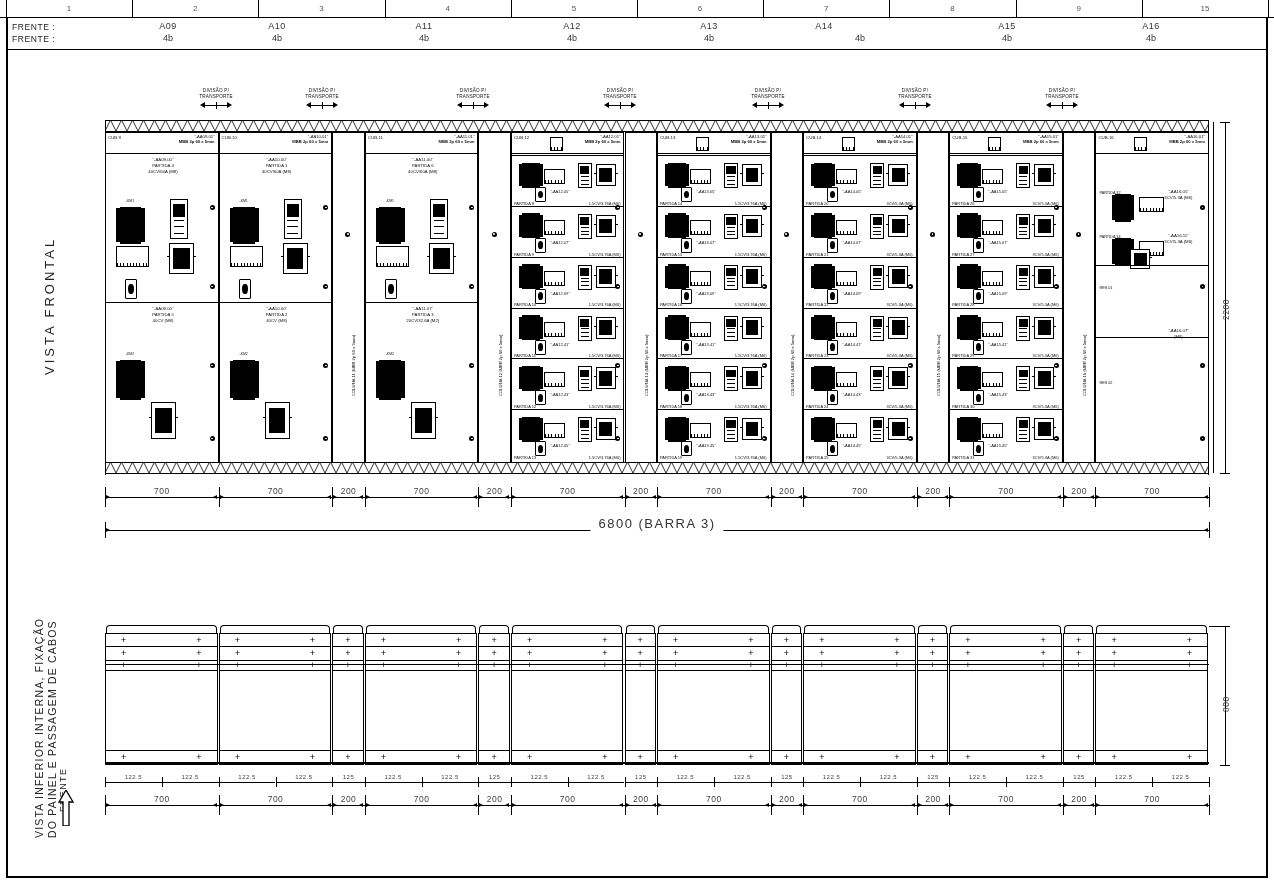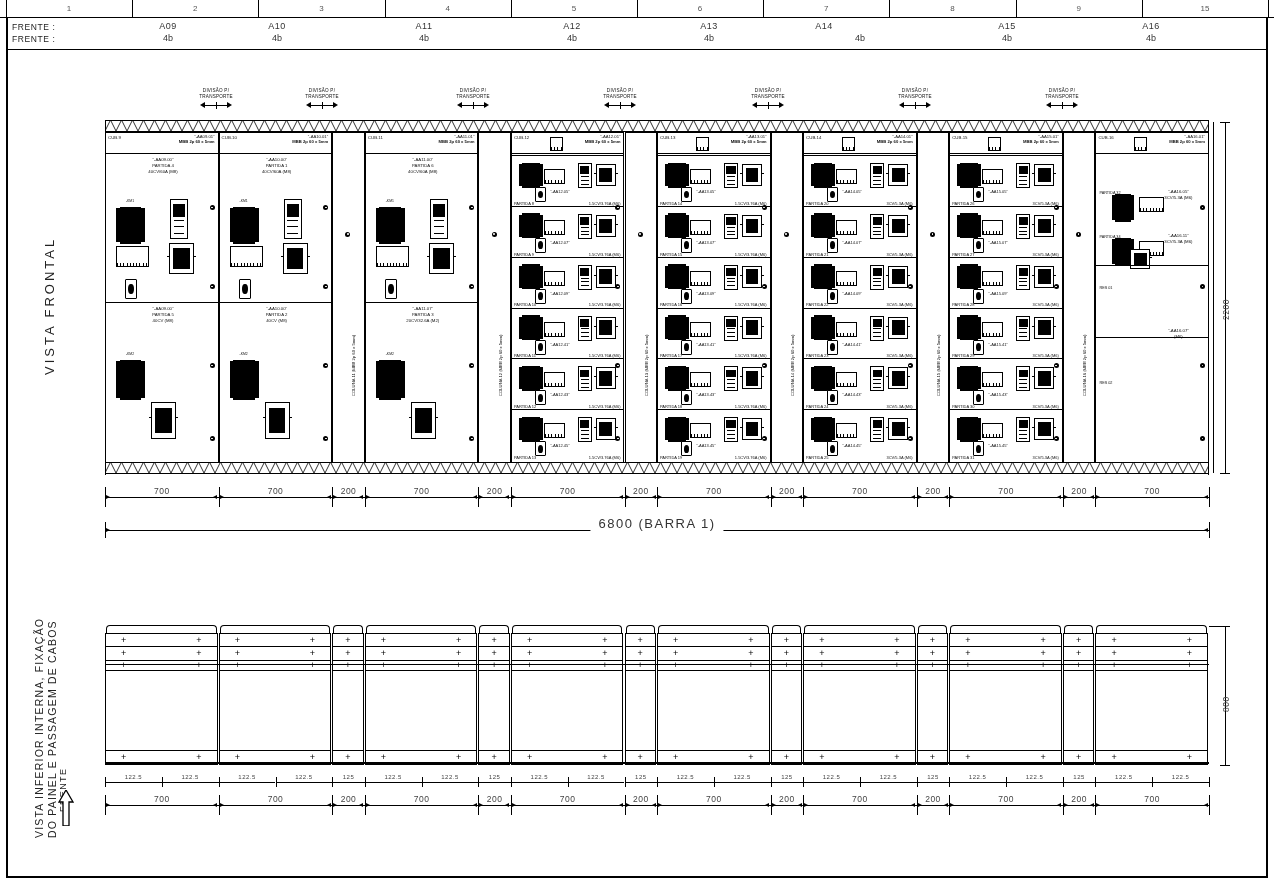--- a/index.html
+++ b/index.html
@@ -1067,21 +1067,21 @@
       <div class="arrowL" style="left:1203.5px;top:495px"></div>
       <div class="dimtick" style="left:1209px;top:487px;height:20px"></div>
     </div>
 
   <div id="overalldim">
       <div class="dimline" style="left:105px;top:530px;width:1104px"></div>
       <div class="dimtick" style="left:105px;top:522px;height:16px"></div>
       <div class="dimtick" style="left:1209px;top:522px;height:16px"></div>
       <div class="arrowR" style="left:106px;top:528px"></div>
       <div class="arrowL" style="left:1203.5px;top:528px"></div>
-      <div class="dimtxt" style="left: 657px; top: 516px; font-size: 13px; letter-spacing: 1.5px; color: rgb(51, 51, 51); background: rgb(255, 255, 255); padding: 0px 8px;">6800 (BARRA 1)</div>
+      <div class="dimtxt" style="left: 657px; top: 516px; font-size: 13px; letter-spacing: 1.5px; color: rgb(51, 51, 51); background: rgb(255, 255, 255); padding: 0px 8px;">6800 (BARRA 3)</div>
     </div>
 
   <div id="heightdim">
       <div class="ln vline" style="left:1225px;top:122px;height:351px"></div>
       <div class="ln hline" style="left:1220px;top:122px;width:10px"></div>
       <div class="ln hline" style="left:1220px;top:473px;width:10px"></div>
       <div class="vdimtxt" style="left:1221px;top:320px">2200</div>
     </div>
 
   <div id="plan">

